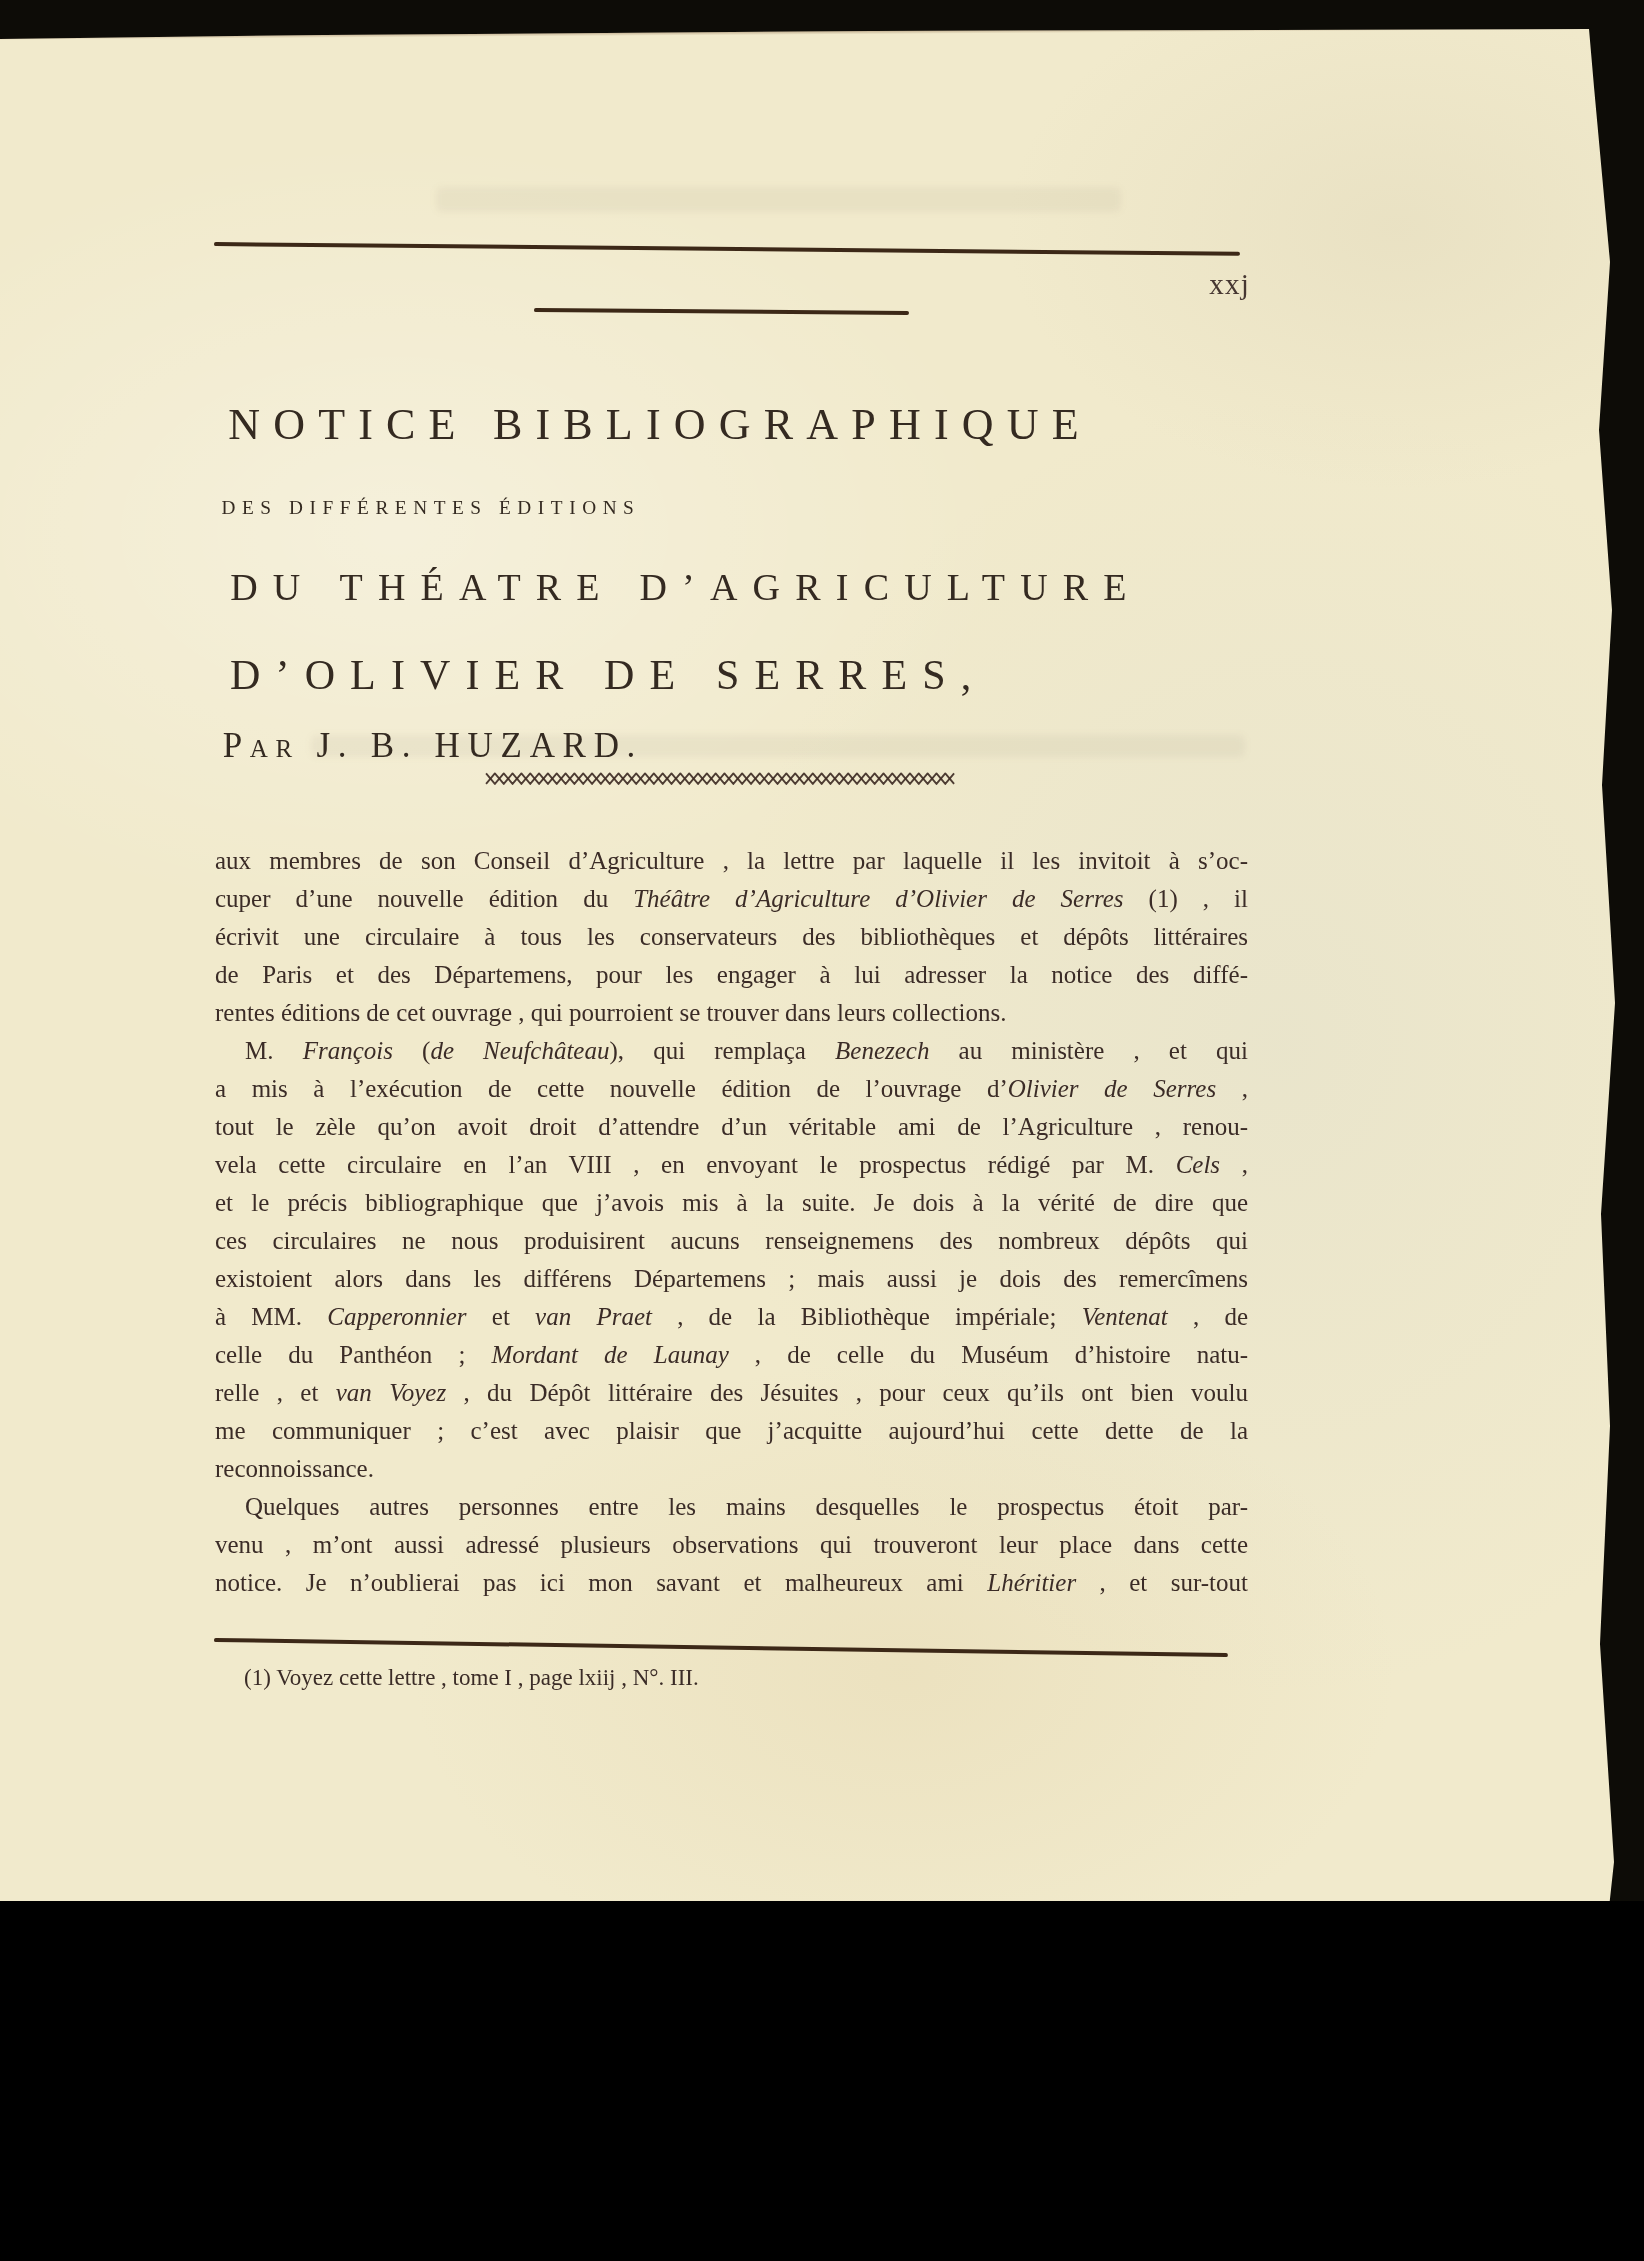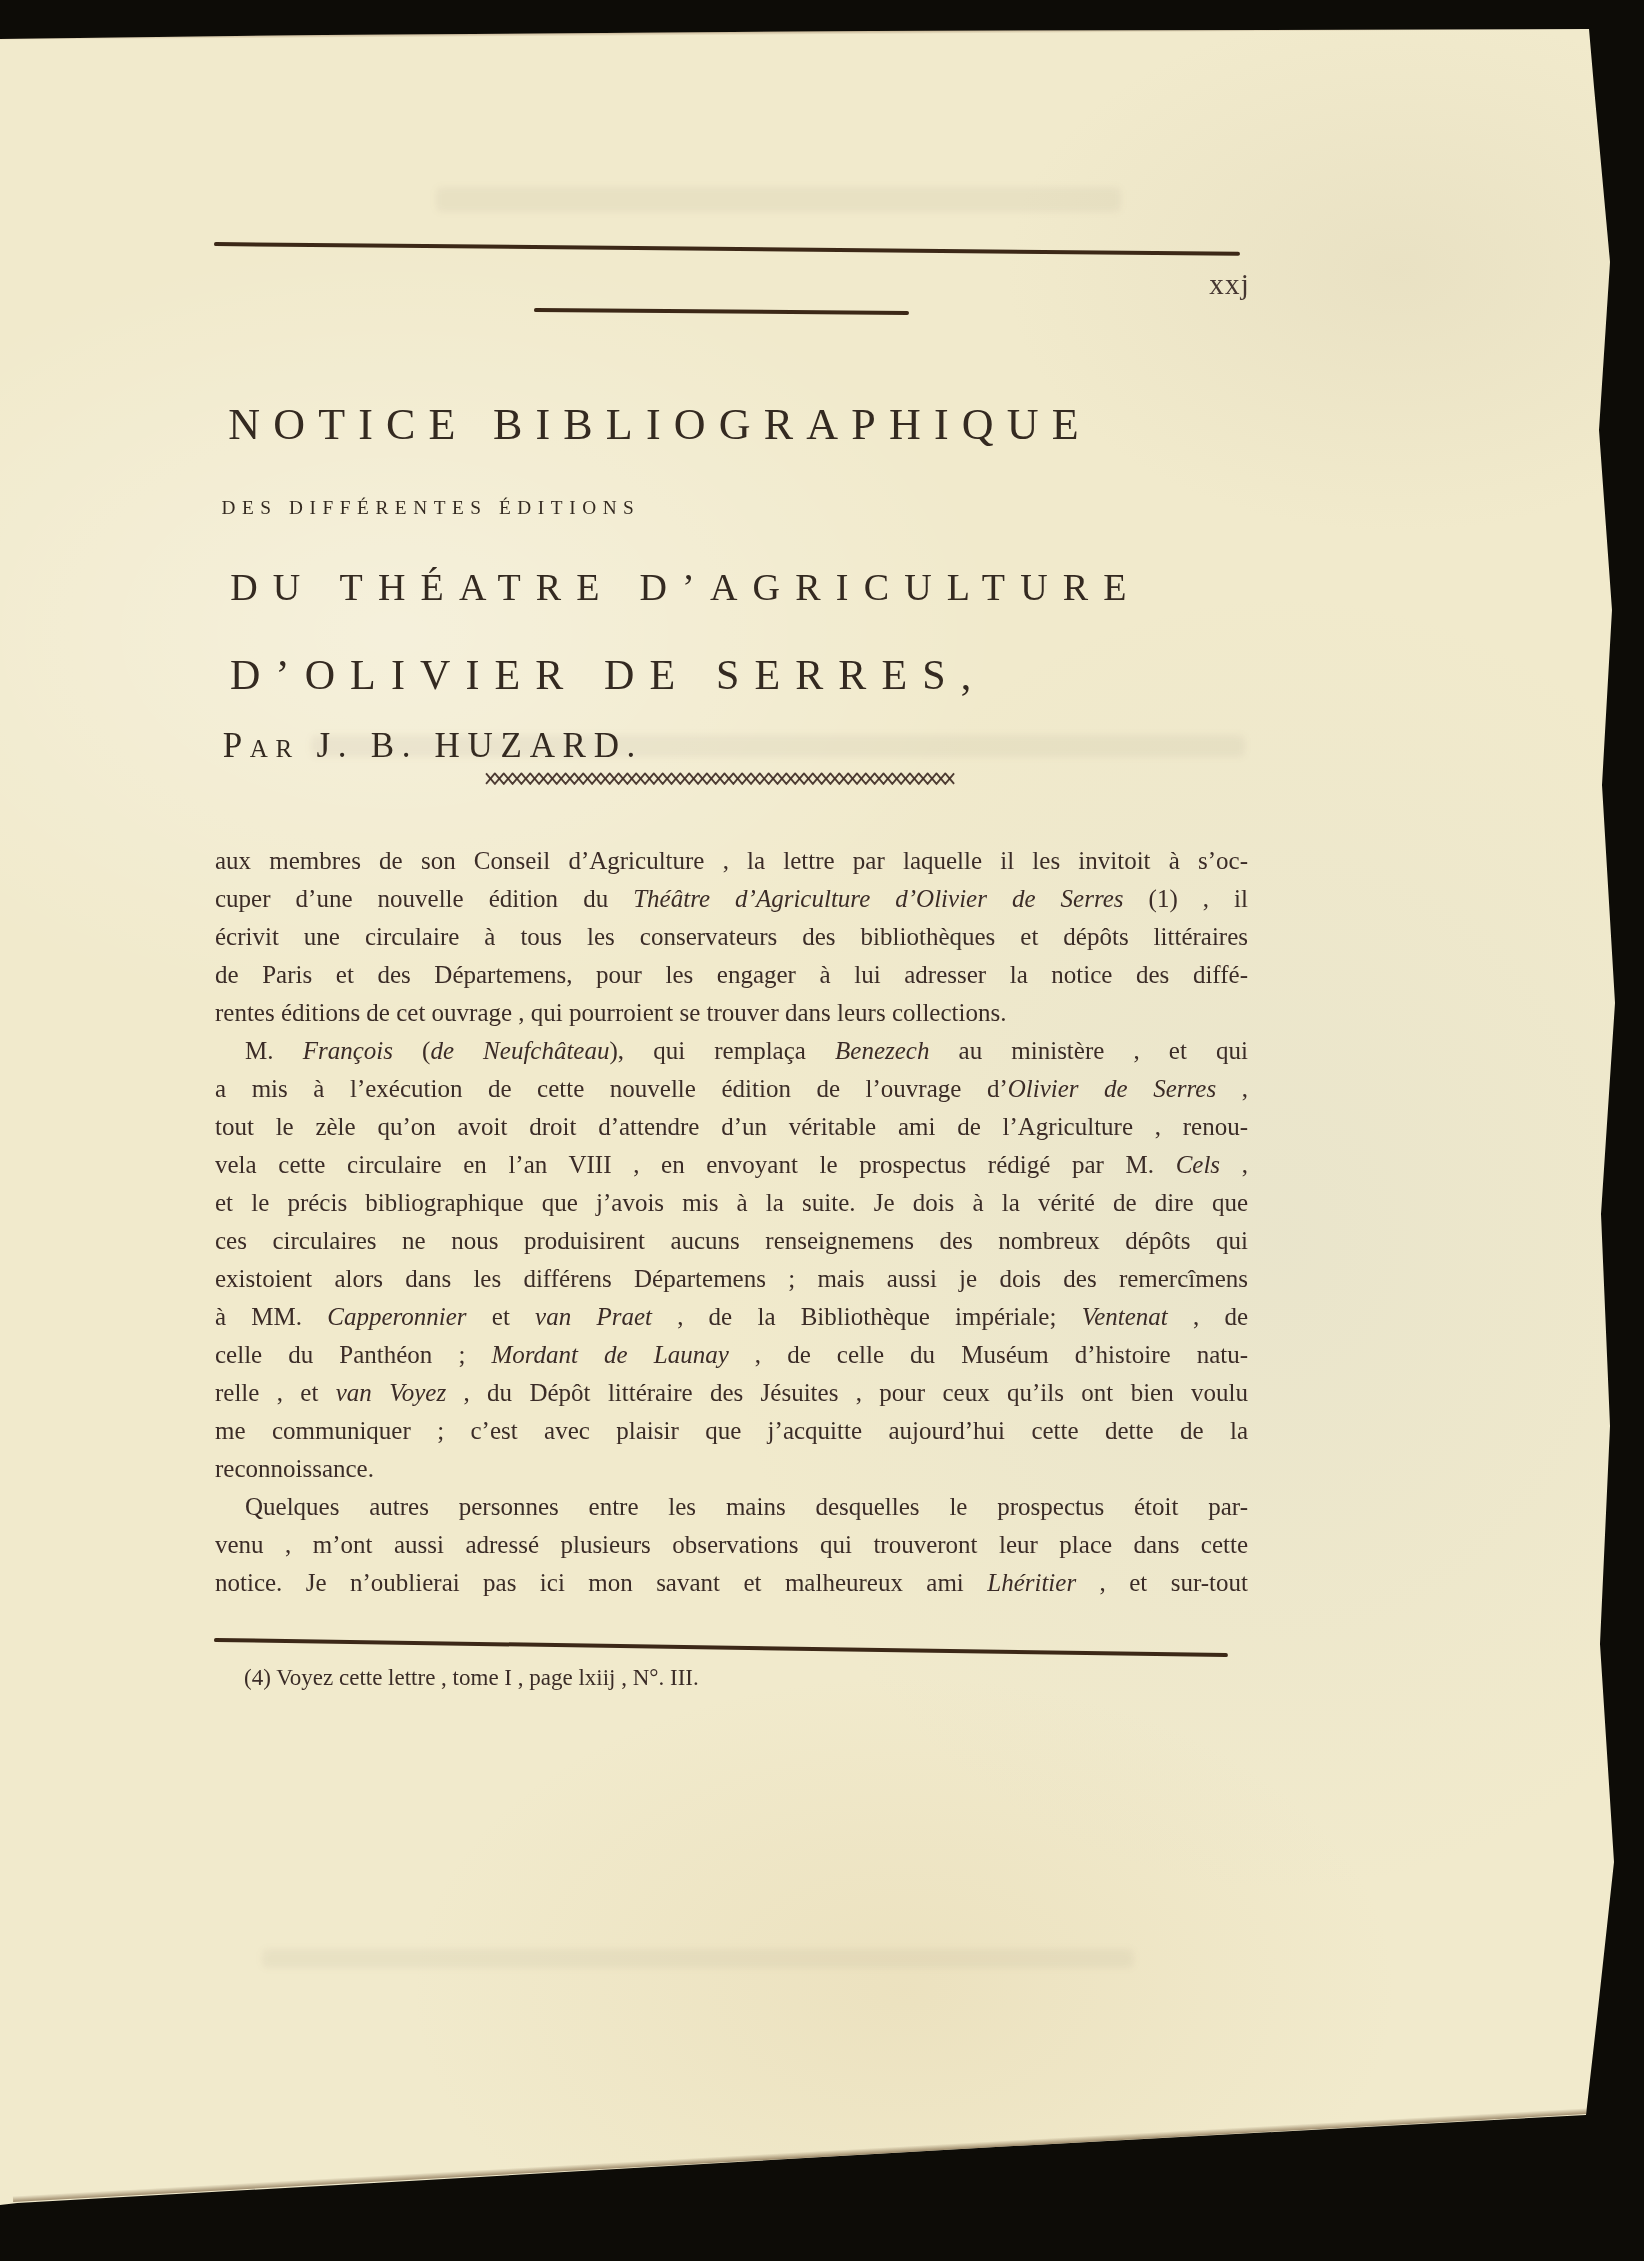--- a/index.html
+++ b/index.html
@@ -4,21 +4,21 @@
 <style>
   :root{
     --bg: #0d0c07;
     --paper: #f1eacc;
     --ink: #3b2c27;
     --rule: #3c2817;
   }
   html,body{margin:0;padding:0;background:#000;}
   .stage{
     position:relative;
-    width:1644px;height:2261px;
+    width:1644px;height:1901px;
     background:var(--bg);
     overflow:hidden;
     font-family:"Liberation Serif", serif;
     color:var(--ink);
   }
   
   .paper{
     position:absolute;inset:0;
     background:
       radial-gradient(872px 560px at 24% 28%, rgba(255,255,255,.30), rgba(255,255,255,0) 70%),
@@ -132,17 +132,17 @@
         <div class="line">celle du Panthéon ; <i>Mordant de Launay</i> , de celle du Muséum d’histoire natu-</div>
         <div class="line">relle , et <i>van Voyez</i> , du Dépôt littéraire des Jésuites , pour ceux qu’ils ont bien voulu</div>
         <div class="line">me communiquer ; c’est avec plaisir que j’acquitte aujourd’hui cette dette de la</div>
         <div class="line end">reconnoissance.</div>
         <div class="line indent">Quelques autres personnes entre les mains desquelles le prospectus étoit par-</div>
         <div class="line">venu , m’ont aussi adressé plusieurs observations qui trouveront leur place dans cette</div>
         <div class="line">notice. Je n’oublierai pas ici mon savant et malheureux ami <i>Lhéritier</i> , et sur-tout</div>
       </div>
 
     <div class="rule rule-foot"></div>
-    <div class="footnote">(4) Voyez cette lettre , tome I , page lxiij , N°. III.</div>
+    <div class="footnote">(1) Voyez cette lettre , tome I , page lxiij , N°. III.</div>
 
   </div>
 </div>
 
 
 </body></html>

